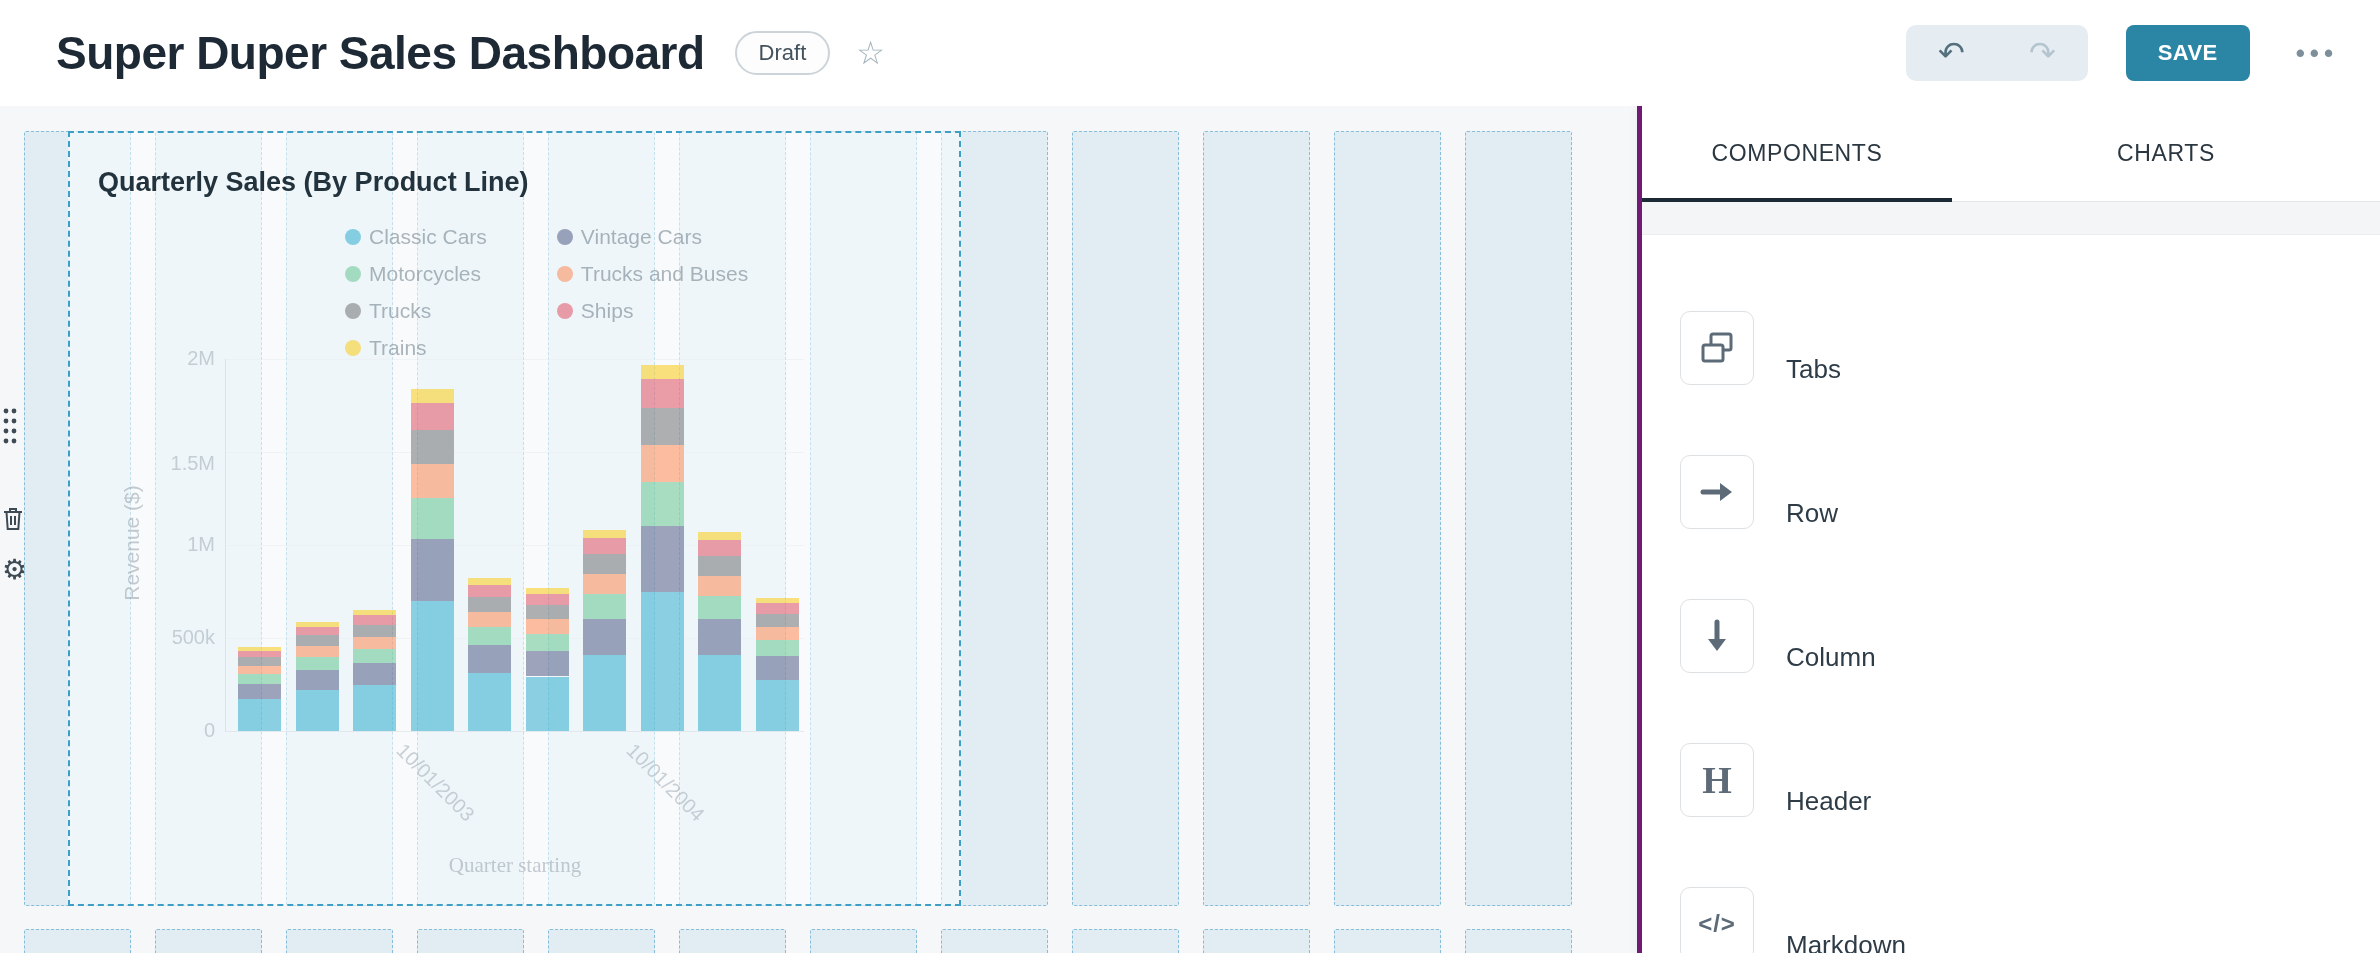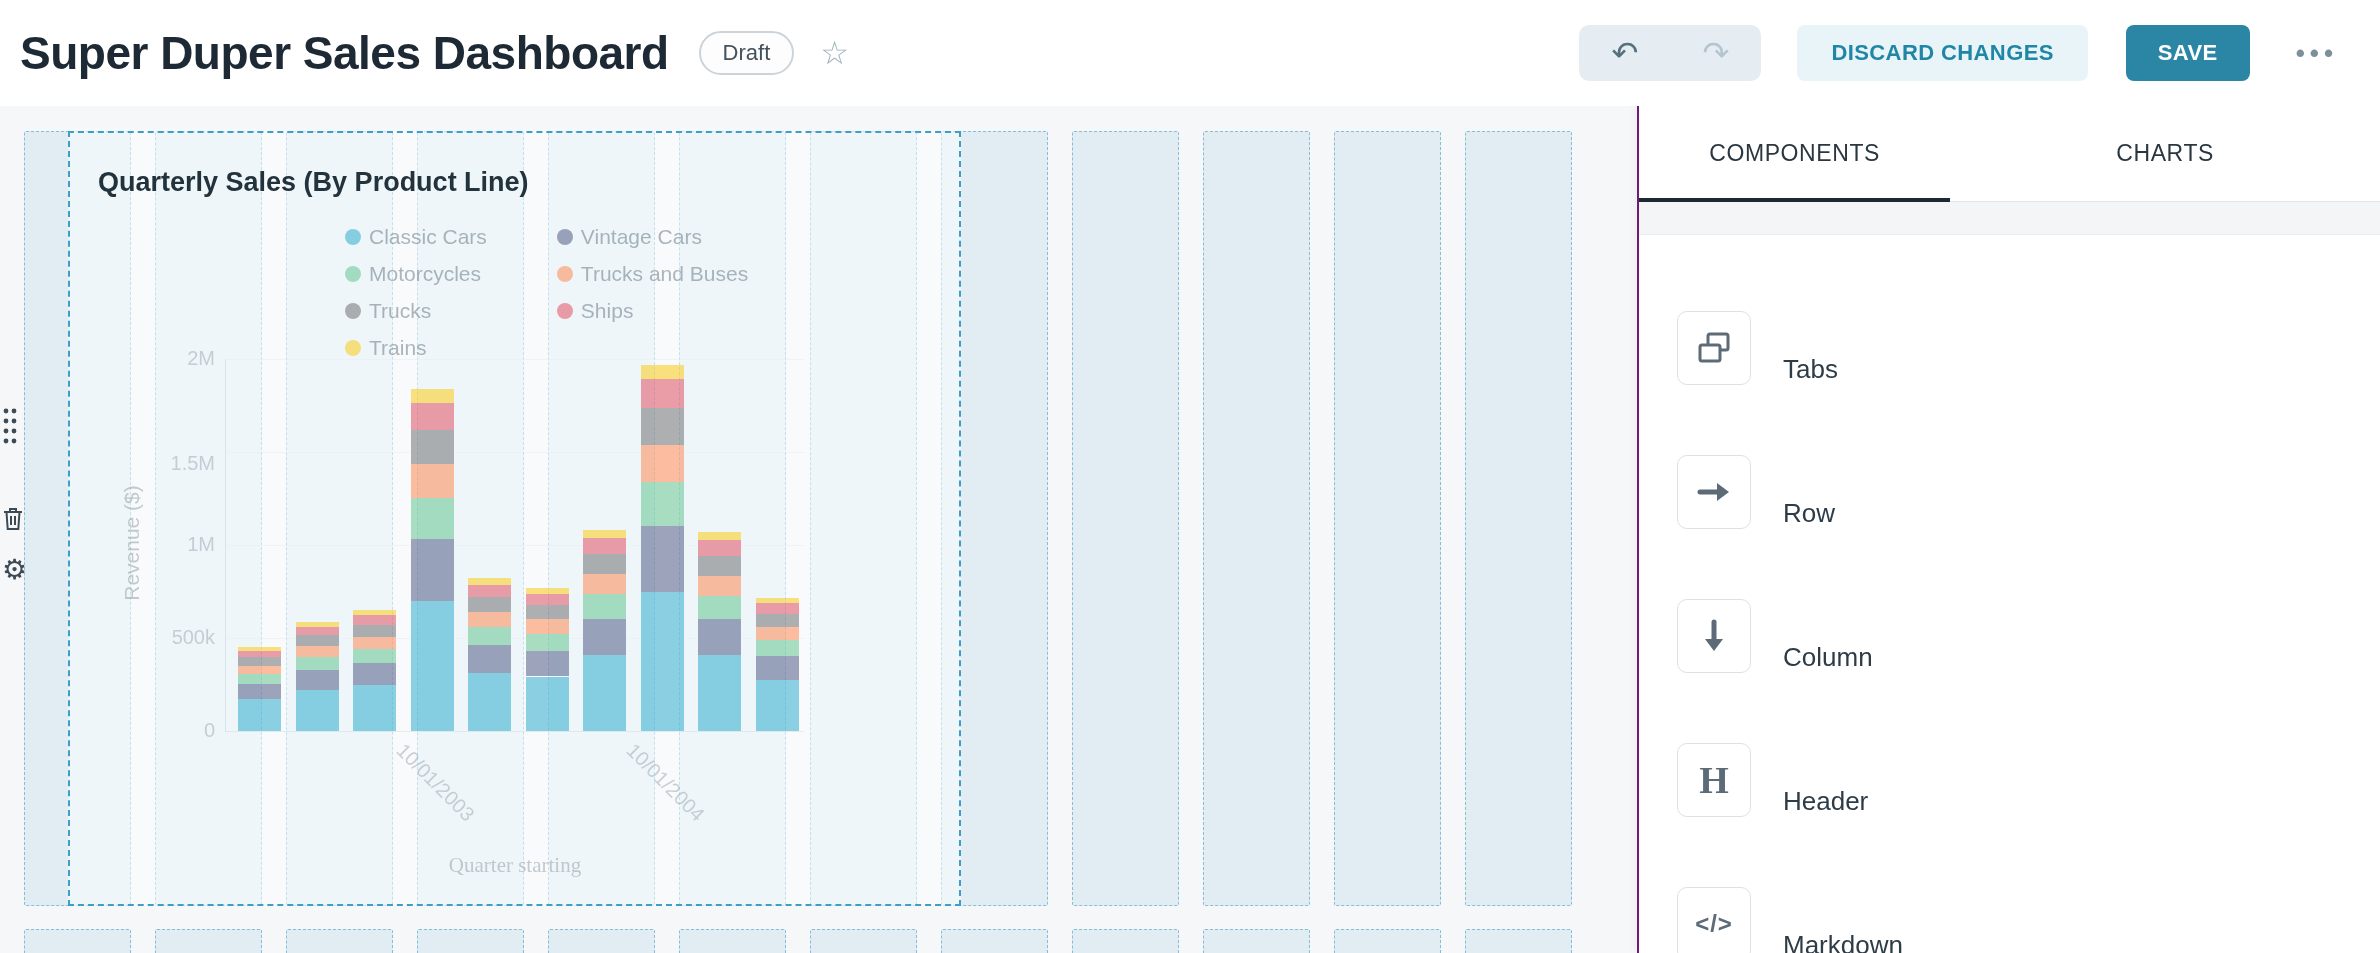--- a/index.html
+++ b/index.html
@@ -1,21 +1,21 @@
 <!DOCTYPE html>
 <html><head>
 <meta charset="utf-8">
 <style>
   * { box-sizing: border-box; margin: 0; padding: 0; }
   html,body { width:2380px; height:953px; overflow:hidden; background:#fff;
     font-family:"Liberation Sans", sans-serif; }
 
   
   .app-header { position:absolute; top:0; left:0; width:2380px; height:106px;
-    background:#fff; display:flex; align-items:center; padding:0 42px 0 20px; z-index:20; }
+    background:#fff; display:flex; align-items:center; padding:0 42px 0 56px; z-index:20; }
   .dash-title { font-size:46px; font-weight:600; color:#1d2935; letter-spacing:-0.5px; cursor:text; }
   .status-pill { margin-left:30px; font-size:22px; color:#42525d; background:#fdfdfd;
     border:2px solid #ccd4d9; border-radius:28px; padding:7px 22px; cursor:pointer; }
   .fav-star { margin-left:26px; font-size:32px; color:#9fb0ba; cursor:pointer; line-height:1; }
   .header-spacer { flex:1; }
   .undo-redo-group { display:flex; background:#e6edf2; border-radius:10px; height:56px; width:182px;
     align-items:center; }
   .ur-btn { flex:1; text-align:center; font-size:32px; line-height:56px; cursor:pointer; }
   .undo-btn { color:#54707e; }
   .redo-btn { color:#b4c5cf; }
@@ -61,21 +61,21 @@
   .bar-seg { position:absolute; width:43px; }
   .xtick-label { position:absolute; font-size:20px; color:#98a6b0; white-space:nowrap;
     transform:rotate(45deg); transform-origin:top left; }
   .x-axis-title { position:absolute; left:156px; width:578px; top:720px; text-align:center;
     font-size:21px; color:#8b99a3;font-family:Liberation Serif, serif; }
   .y-axis-title { position:absolute; left:-38px; top:398px; width:200px; text-align:center;
     transform:rotate(-90deg); font-size:21px; color:#8b99a3; }
 
   
   .builder-panel { position:absolute; left:1637px; top:106px; width:743px; height:847px;
-    background:#fff; border-left:2px solid #701a75; box-shadow:-3px 0 8px rgba(0,0,0,0.03); }
+    background:#fff; border-left:5px solid #701a75; box-shadow:-3px 0 8px rgba(0,0,0,0.03); }
   .panel-tabs { display:flex; height:96px; border-bottom:1px solid #e4e7e9; }
   .panel-tab { display:flex; align-items:center; justify-content:center; font-size:23px;
     letter-spacing:0.6px; color:#2b3740; position:relative; cursor:pointer; }
   .tab-components { flex:0 0 42%; }
   .tab-charts { flex:1; }
   .panel-tab.active::after { content:''; position:absolute; left:0; right:0; bottom:-1px;
     height:4px; background:#1c2a36; }
   .panel-strip { height:33px; background:#f4f5f6; border-bottom:1px solid #ededee; }
   .comp-list { padding-top:6px; }
   .comp-item { height:144px; display:flex; align-items:flex-end; padding-left:38px; cursor:grab; }
@@ -90,21 +90,20 @@
 
 <div class="app-header">
   <div class="dash-title">Super Duper Sales Dashboard</div>
   <div class="status-pill">Draft</div>
   <div class="fav-star">☆</div>
   <div class="header-spacer"></div>
   <div class="undo-redo-group">
     <div class="ur-btn undo-btn">↶</div>
     <div class="ur-btn redo-btn">↷</div>
   </div>
-  <button class="discard-btn">DISCARD CHANGES</button>
   <button class="save-btn">SAVE</button>
   <div class="more-btn">•••</div>
 </div>
 
 <div class="canvas">
   <div class="guides-row" id="guides-row1">
       <div class="guide-col"></div>
       <div class="guide-col"></div>
       <div class="guide-col"></div>
       <div class="guide-col"></div>

